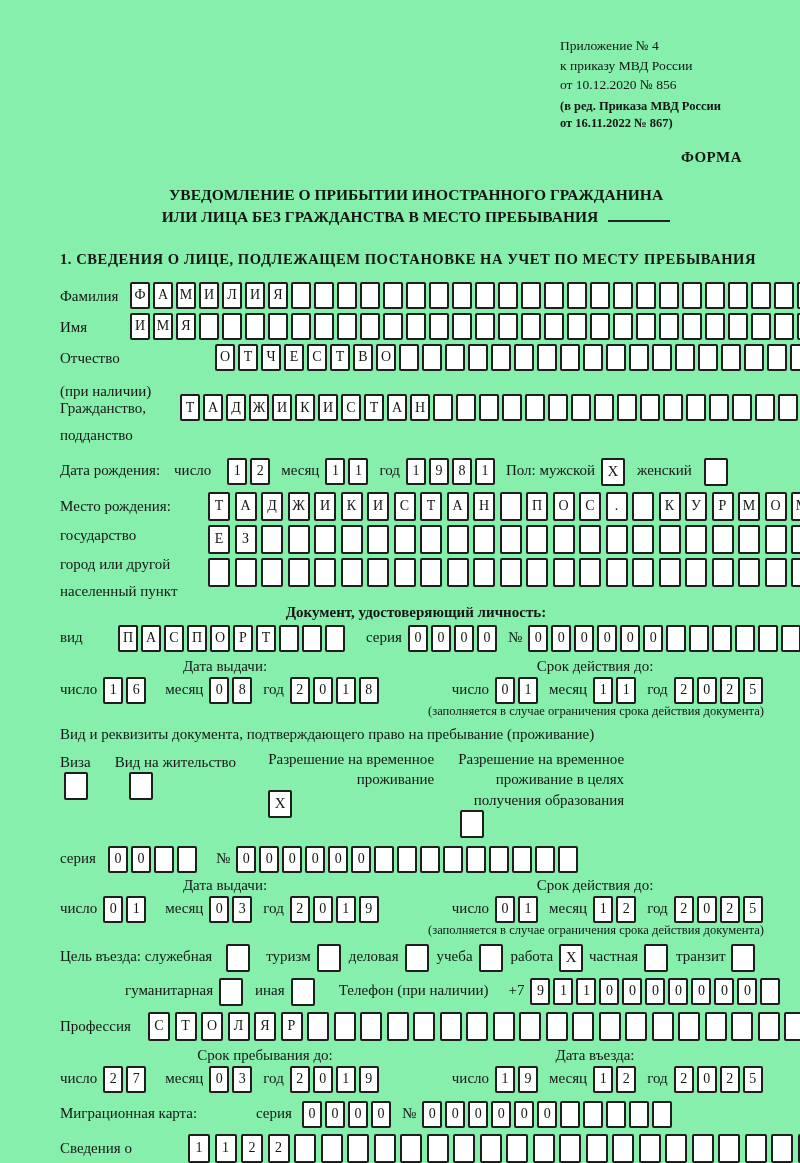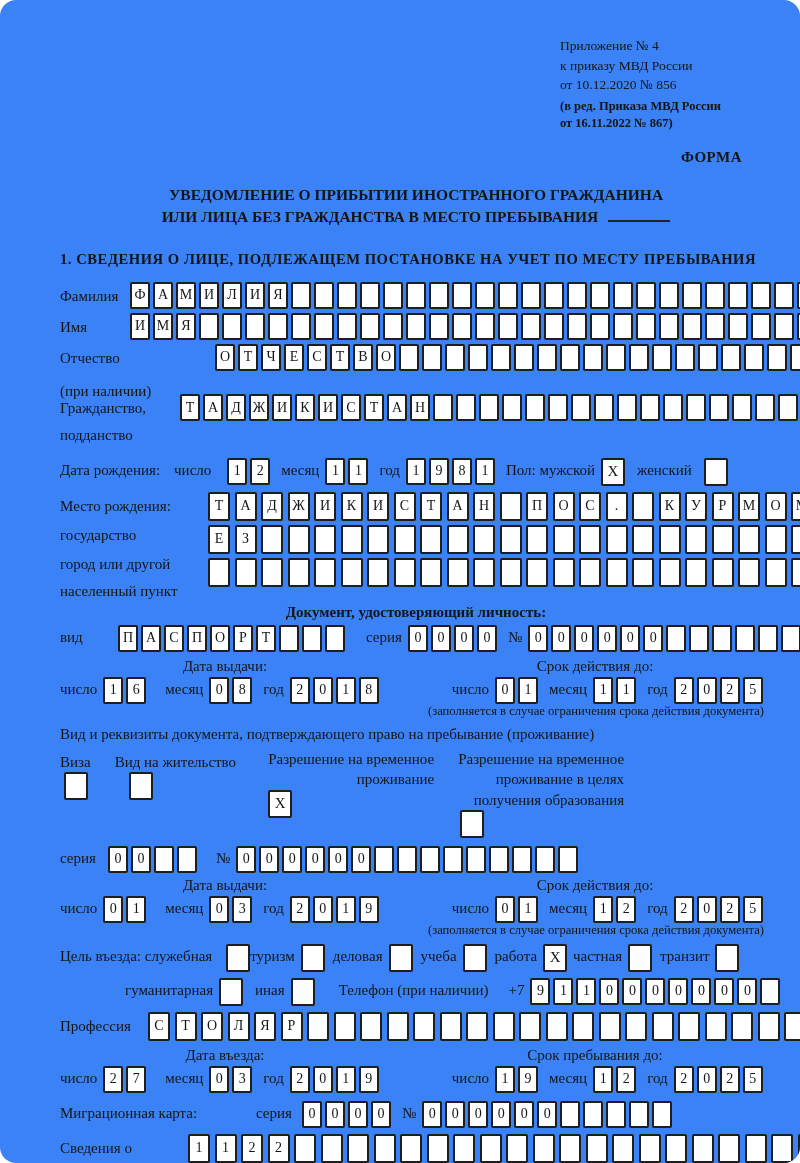--- a/index.html
+++ b/index.html
@@ -1,20 +1,20 @@
 <!DOCTYPE html>
 <html lang="ru"><head>
 <meta charset="utf-8">
 <style>
   html,body{margin:0;padding:0;background:#ffffff;}
   .page{
     width:800px;height:1163px;box-sizing:border-box;
     padding:36px 28px 0 60px;overflow:hidden;position:relative;
     font-family:"Liberation Serif","DejaVu Serif",serif;
-    color:#151515;background:#3b82f6;border-radius:16px;
+    color:#151515;background:#86efac;
   }
   
   .appendix{margin-left:500px;font-size:13.5px;line-height:1.45;}
   .edition{margin-left:500px;font-size:12.5px;line-height:1.4;margin-top:3px;font-weight:bold;}
   .forma{margin-top:16px;margin-right:30px;text-align:right;font-weight:bold;font-size:15px;letter-spacing:.5px;}
   .title{margin-top:18px;text-align:center;font-weight:bold;font-size:15.5px;line-height:1.45;}
   .blankline{display:inline-block;width:62px;border-bottom:2px solid #222;height:13px;margin-left:10px;}
   .sec1{margin-top:22px;font-weight:bold;font-size:14.6px;letter-spacing:.55px;white-space:nowrap;}
   
   .row{display:flex;align-items:flex-start;}
@@ -488,21 +488,21 @@
         <span class="cell">0</span>
         <span class="cell">2</span>
         <span class="cell">5</span>
       </div>
   </div>
   <div class="note">(заполняется в случае ограничения срока действия документа)</div>
 
   <div class="row mt6">
     <div class="dlabel">Цель въезда: служебная</div>
     <div class="chk" style="margin-left:8px"></div>
-    <div class="dlabel" style="padding-left:0">туризм</div>
+    <div class="dlabel" style="padding-left:16px">туризм</div>
     <div class="chk"></div>
     <div class="dlabel" style="padding-left:8px">деловая</div>
     <div class="chk"></div>
     <div class="dlabel" style="padding-left:8px">учеба</div>
     <div class="chk"></div>
     <div class="dlabel" style="padding-left:8px">работа</div>
     <div class="chk">X</div>
     <div class="dlabel" style="padding-left:6px">частная</div>
     <div class="chk"></div>
     <div class="dlabel" style="padding-left:8px">транзит</div>
@@ -556,22 +556,22 @@
         <span class="cell"></span>
         <span class="cell"></span>
         <span class="cell"></span>
         <span class="cell"></span>
         <span class="cell"></span>
         <span class="cell"></span>
       </div>
   </div>
 
   <div class="headpair mt6">
+    <div style="width:330px;text-align:center;margin-left:40px">Срок пребывания до:</div>
     <div style="width:330px;text-align:center">Дата въезда:</div>
-    <div style="width:330px;text-align:center;margin-left:40px">Срок пребывания до:</div>
   </div>
   <div class="row mt2">
     <div class="dlabel">число</div>
     <div class="cells grp">
         <span class="cell">2</span>
         <span class="cell">7</span>
       </div>
     <div class="dlabel" style="padding-left:8px">месяц</div>
     <div class="cells grp">
         <span class="cell">0</span>

